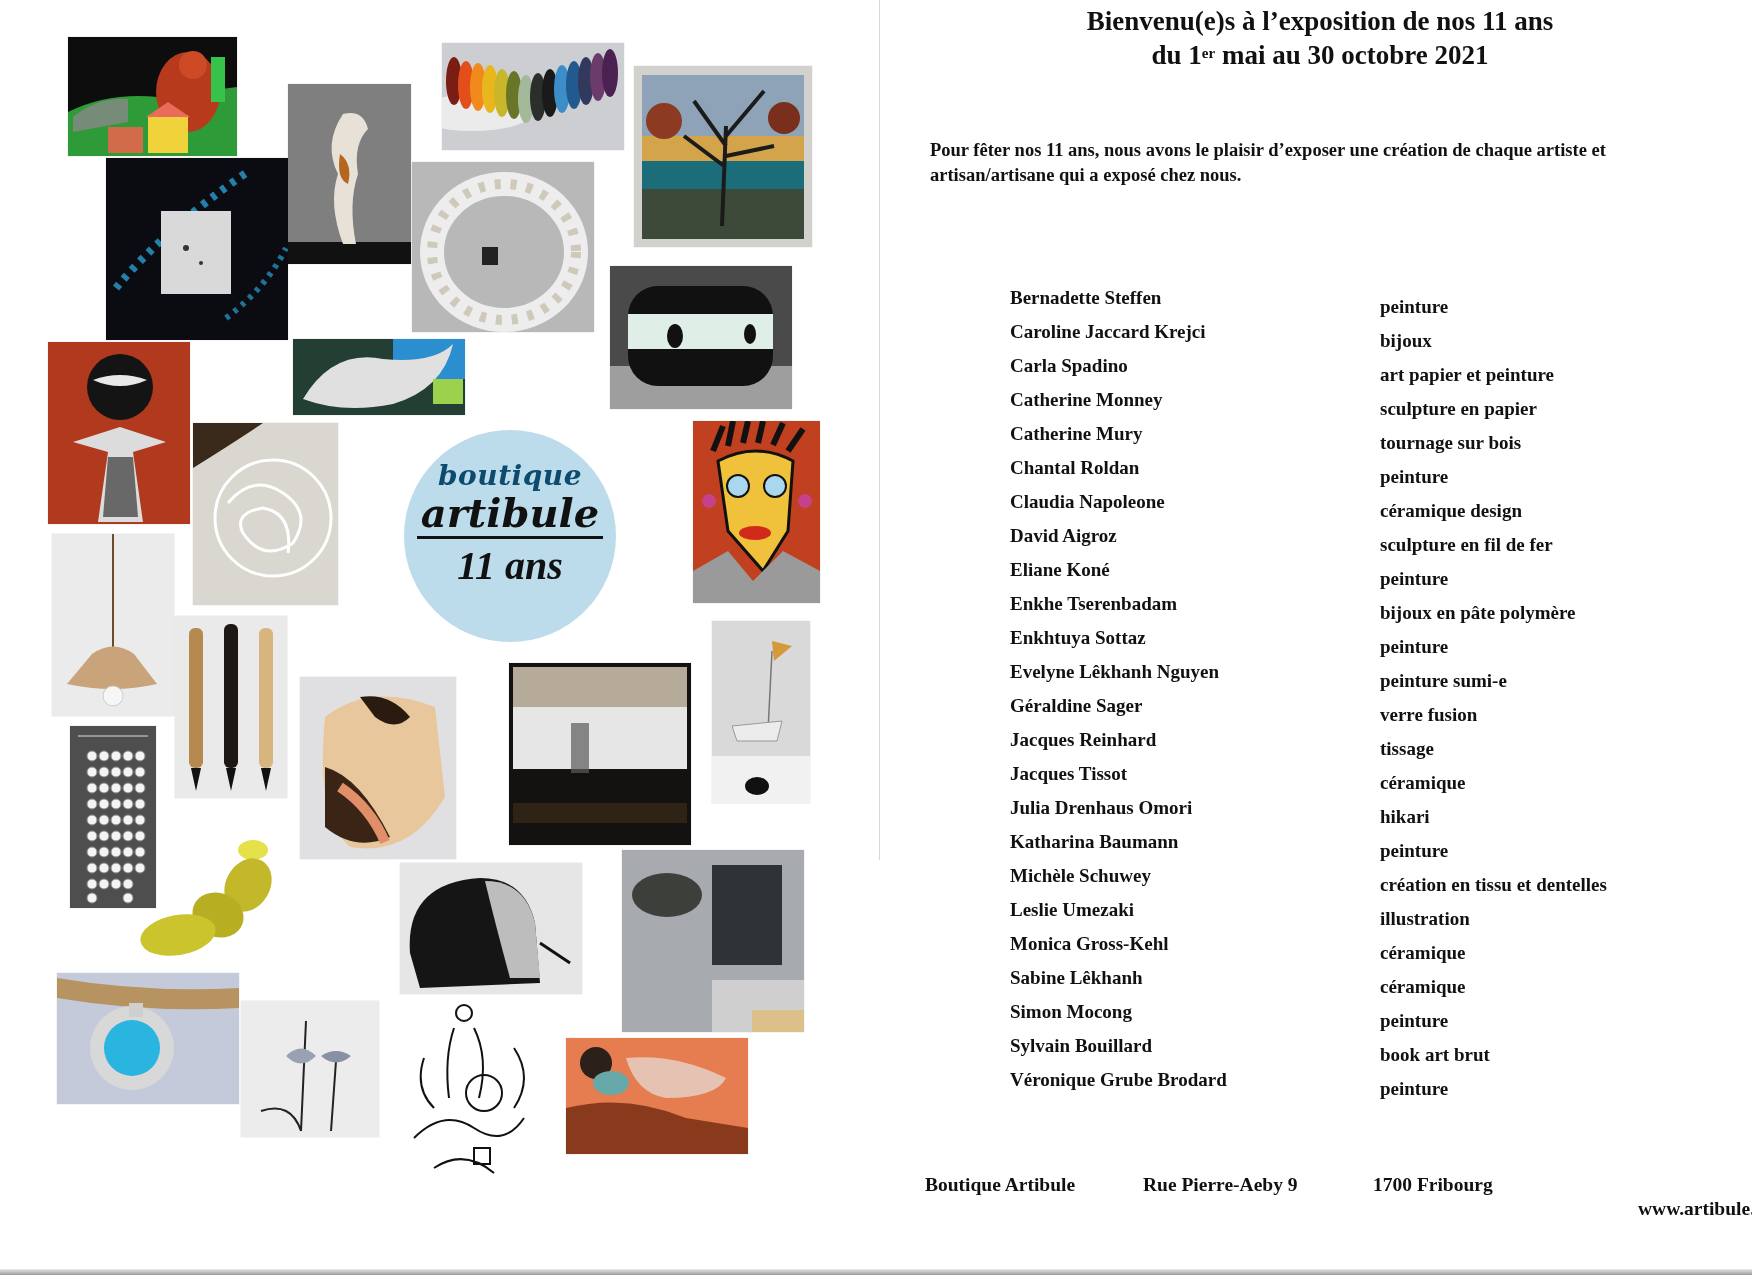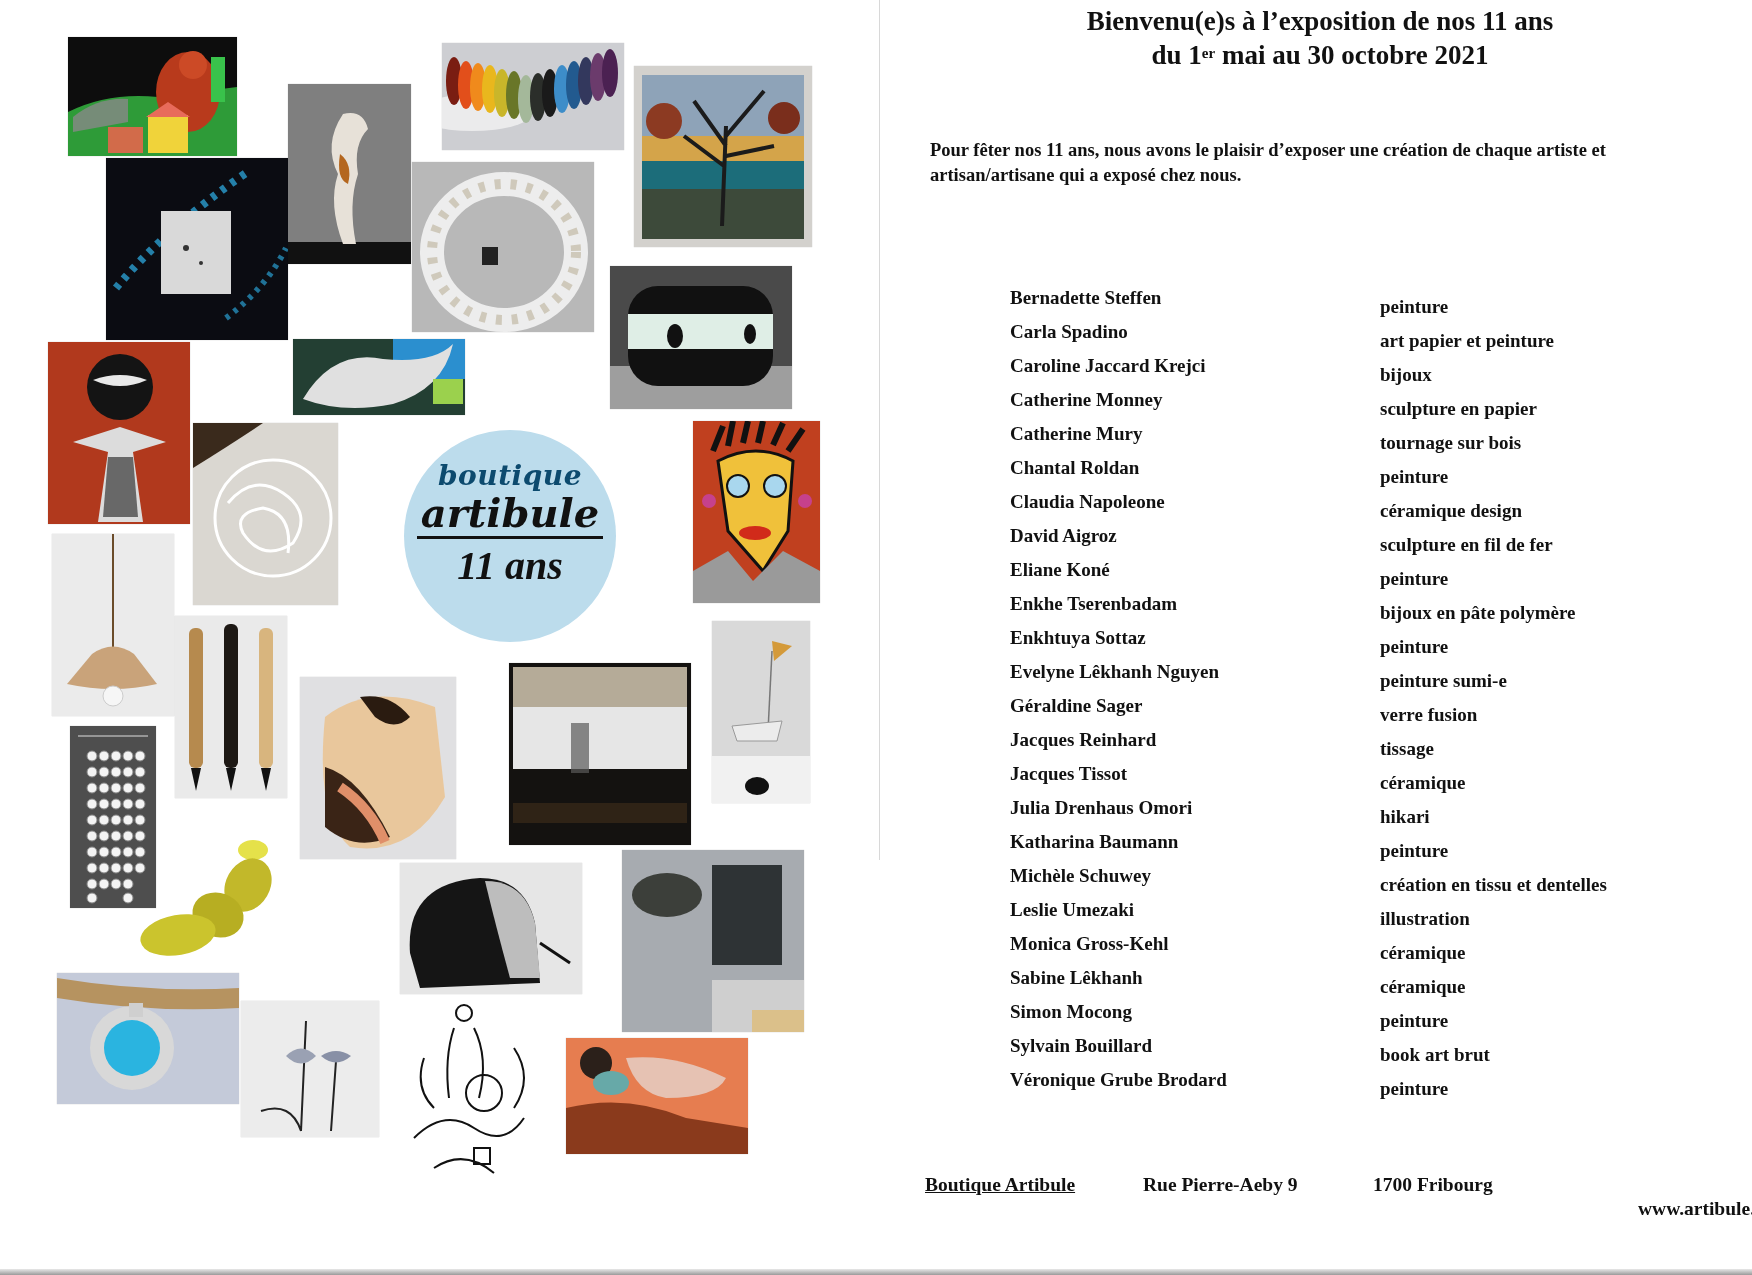--- a/index.html
+++ b/index.html
@@ -378,28 +378,28 @@
   <div>Pour fêter nos 11 ans, nous avons le plaisir d’exposer une création de chaque artiste et</div>
   <div>artisan/artisane qui a exposé chez nous.</div>
 </div>
 
 <div class="list">
   <div class="row">
       <span class="name">Bernadette Steffen</span>
       <span class="disc">peinture</span>
     </div>
   <div class="row">
+      <span class="name">Caroline Jaccard Krejci</span>
+      <span class="disc">bijoux</span>
+    </div>
+  <div class="row">
       <span class="name">Carla Spadino</span>
       <span class="disc">art papier et peinture</span>
     </div>
   <div class="row">
-      <span class="name">Caroline Jaccard Krejci</span>
-      <span class="disc">bijoux</span>
-    </div>
-  <div class="row">
       <span class="name">Catherine Monney</span>
       <span class="disc">sculpture en papier</span>
     </div>
   <div class="row">
       <span class="name">Catherine Mury</span>
       <span class="disc">tournage sur bois</span>
     </div>
   <div class="row">
       <span class="name">Chantal Roldan</span>
       <span class="disc">peinture</span>
@@ -472,19 +472,19 @@
       <span class="name">Sylvain Bouillard</span>
       <span class="disc">book art brut</span>
     </div>
   <div class="row">
       <span class="name">Véronique Grube Brodard</span>
       <span class="disc">peinture</span>
     </div>
 </div>
 
 <div class="footer">
-  <span style="left:925px;text-decoration:underline;">Boutique Artibule</span>
+  <span style="left:925px;">Boutique Artibule</span>
   <span style="left:1143px;">Rue Pierre-Aeby 9</span>
   <span style="left:1373px;">1700 Fribourg</span>
   <span style="left:1638px;margin-top:24px;">www.artibule.ch</span>
 </div>
 
 <div class="scan-edge"></div>
 
 </body></html>

